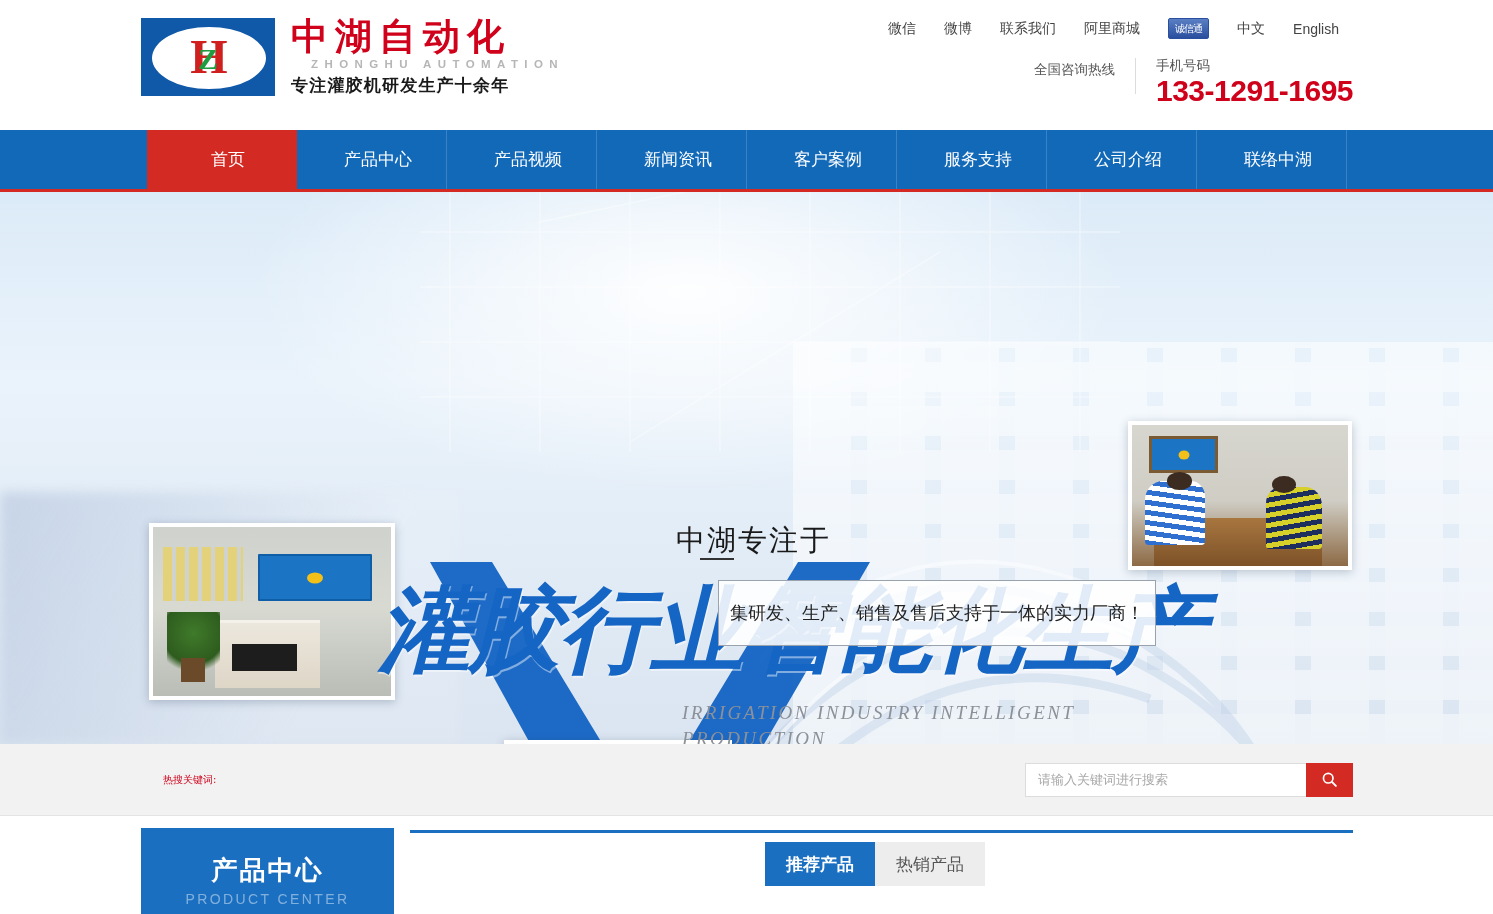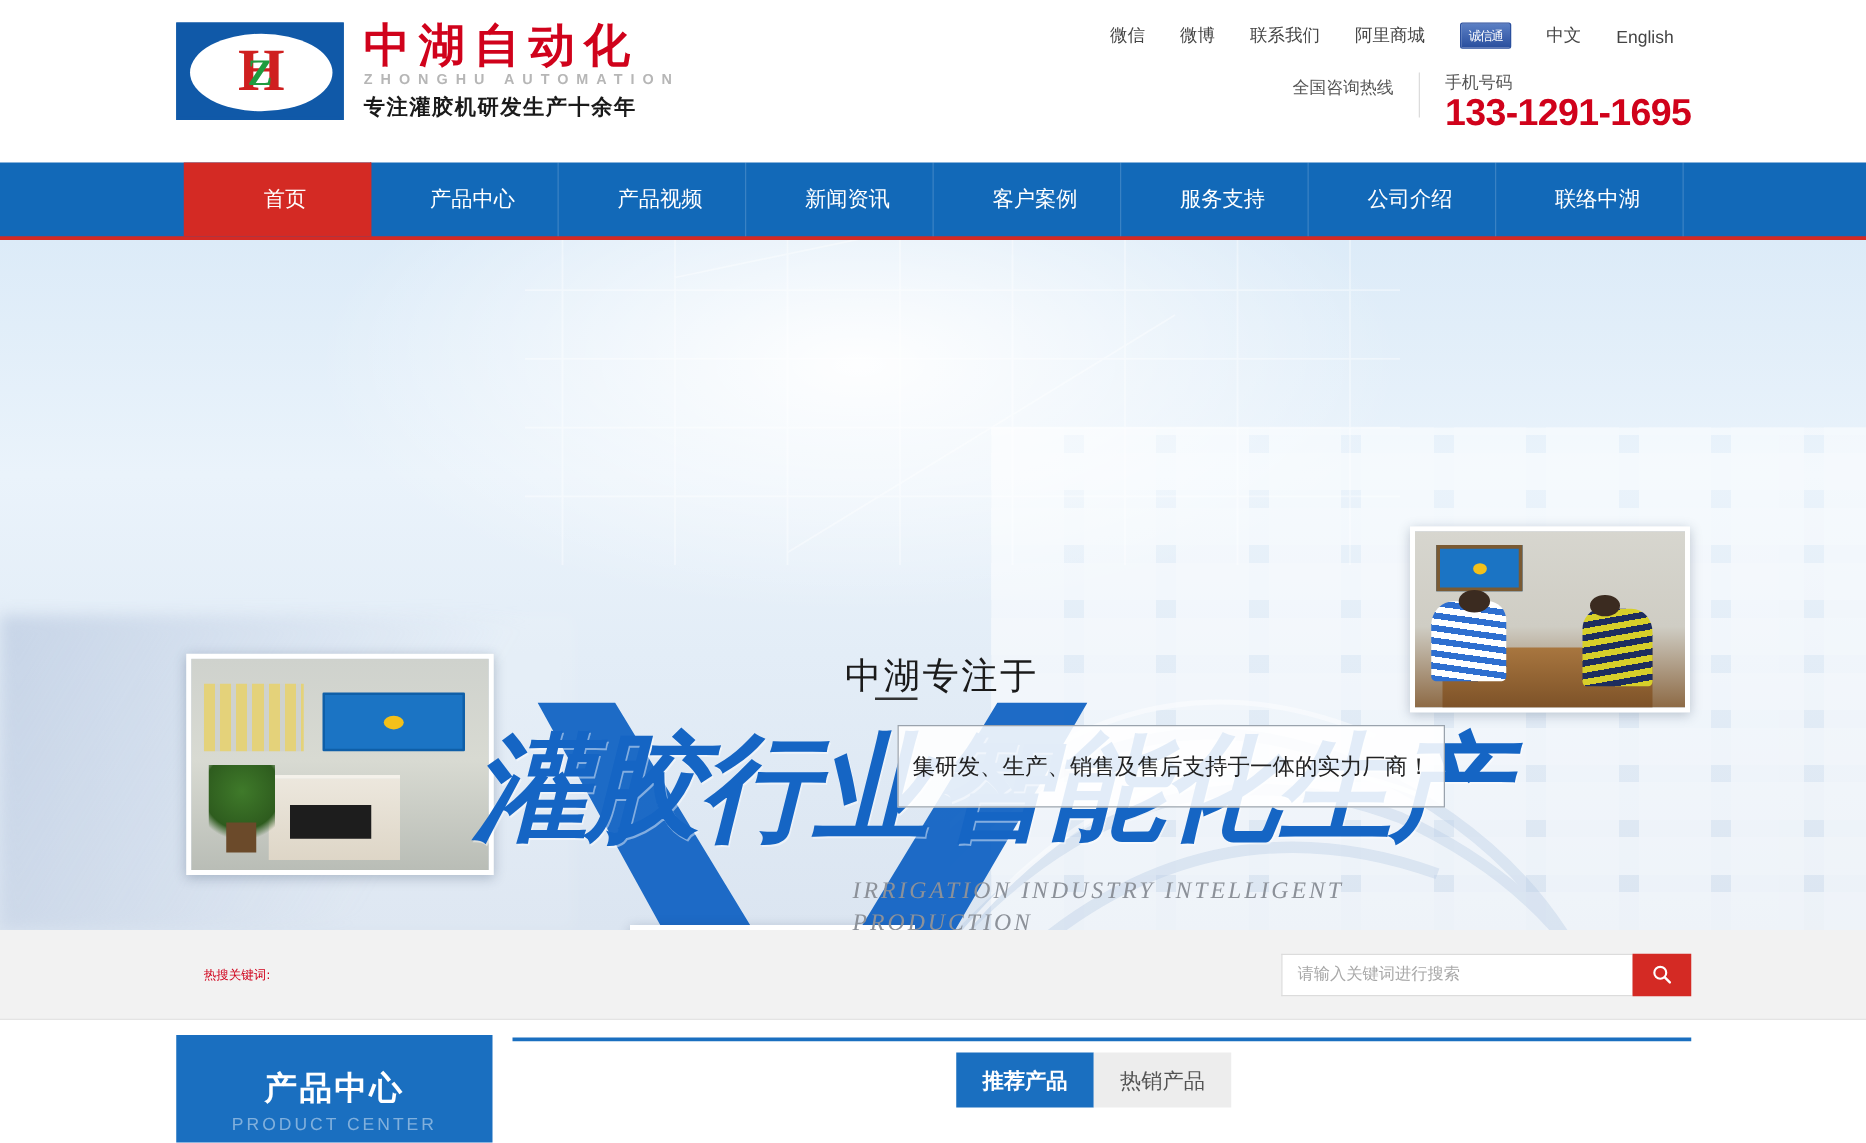--- a/index.html
+++ b/index.html
@@ -33,20 +33,21 @@
     color: #1f9c3f; line-height: 1;
   }
   .logo-text { margin-left: 16px; }
   .logo-cn {
     font-size: 37px; font-weight: bold; color: #d0021b; letter-spacing: 7px;
     line-height: 1.05; font-family: "DejaVu Sans", sans-serif;
   }
   .logo-en {
     font-size: 11.5px; color: #b6b6b6; letter-spacing: 6.4px; margin-top: 1px;
     font-weight: bold;
+    margin-left: 20px;
   }
   .logo-slogan {
     font-size: 17px; color: #1a1a1a; font-weight: bold; letter-spacing: 1.2px; margin-top: 4px;
     font-family: "DejaVu Sans", sans-serif;
   }
 
   .top-links {
     position: absolute; right: 154px; top: 18px;
     display: flex; align-items: center; gap: 28px;
     font-size: 14px; color: #444;

